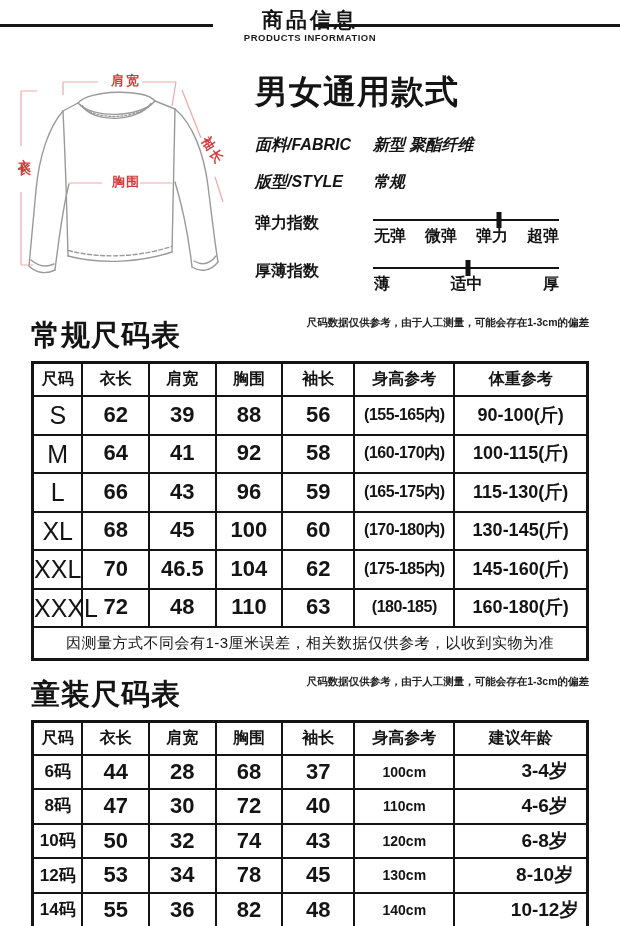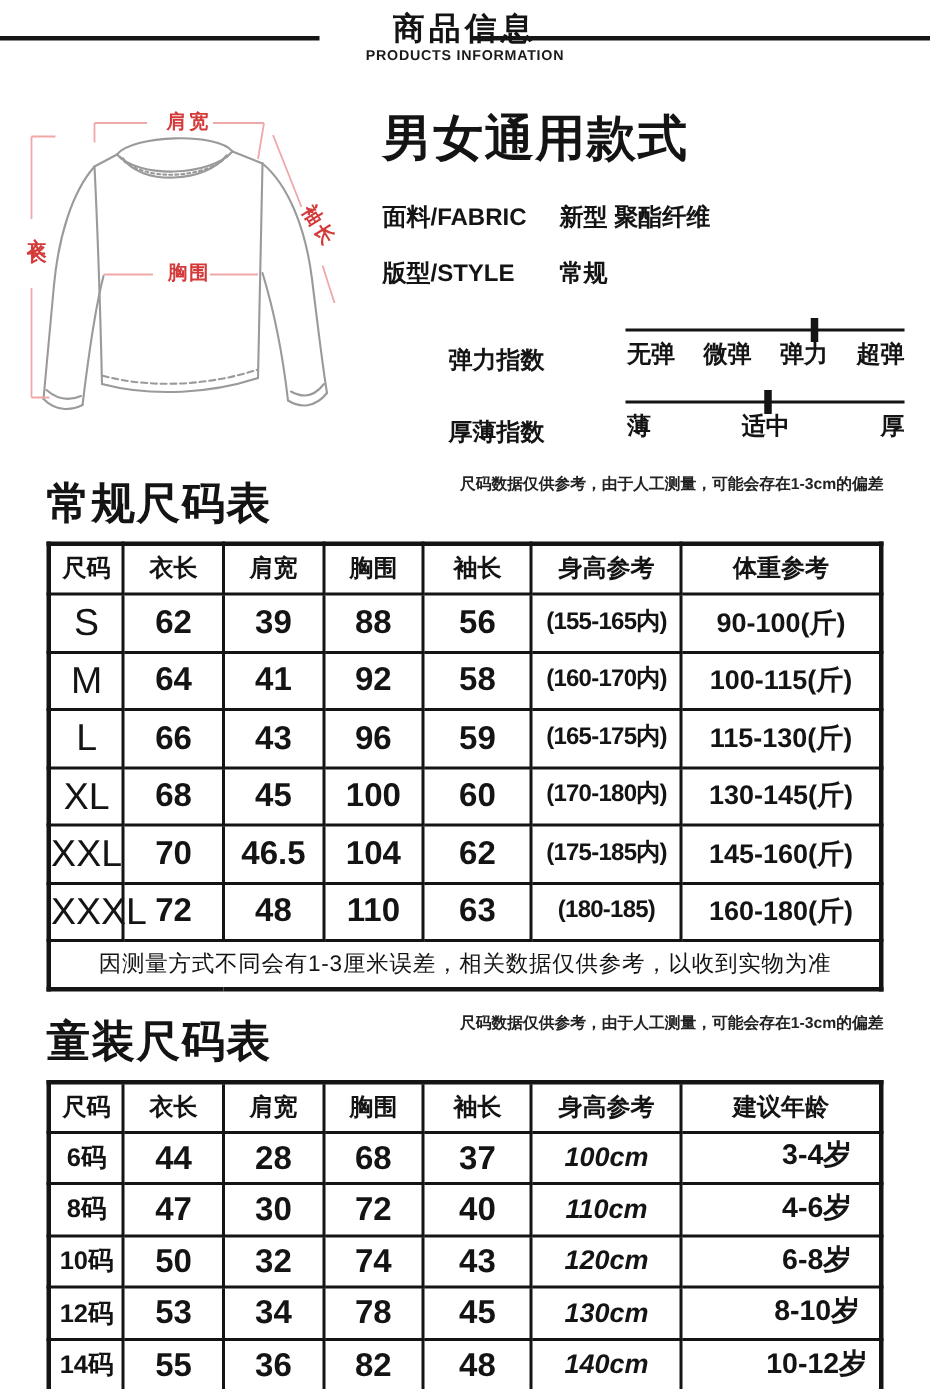--- a/index.html
+++ b/index.html
@@ -24,24 +24,24 @@
   .diagram { position: relative; width: 228px; height: 238px; flex: none; }
   .diagram svg { position: absolute; left: 0; top: 0; }
   .dlabel { position: absolute; color: #d43a3a; font-size: 13px; font-weight: bold; line-height: 1; }
   .lbl-shoulder { left: 0; width: 100%; top: 12px; text-align: center; letter-spacing: 2px; }
   .lbl-length   { left: 6px; top: 86px; writing-mode: vertical-rl; letter-spacing: 4px; }
   .lbl-chest    { left: 0; width: 100%; top: 113px; text-align: center; letter-spacing: 1px; }
   .lbl-sleeve   { right: 12px; top: 82px; transform: rotate(58deg); letter-spacing: 2px; }
 
   .info { flex: 1; padding-left: 15px; padding-top: 8px; }
   .info-title { font-size: 33px; font-weight: bold; letter-spacing: 1px; margin-bottom: 20px; }
-  .spec-row { display: flex; align-items: flex-start; margin-bottom: 16px; }
+  .spec-row { display: flex; align-items: flex-start; margin-bottom: 16px; font-style: italic; }
   .spec-label { width: 118px; flex: none; font-size: 16px; font-weight: bold; }
   .spec-value { font-size: 16px; font-weight: bold; }
-  .slider-row { display: flex; align-items: flex-end; margin-bottom: 6px; margin-left: 44px; }
+  .slider-row { display: flex; align-items: flex-start; margin-bottom: 6px; }
   .slider-row .spec-label { padding-top: 4px; }
   .slider { position: relative; width: 186px; height: 42px; margin-top: 0; }
   .slider .track  { position: absolute; left: 0; right: 0; top: 10px; height: 2px; background: #141414; }
   .slider .marker { position: absolute; top: 3px; width: 5px; height: 16px; background: #141414; transform: translateX(-50%); }
   .slider .opts   { position: absolute; left: 1px; right: 0; top: 17px; display: flex; justify-content: space-between; font-size: 16px; font-weight: bold; }
 
   
   .size-section { margin: 14px 31px 0; }
   .section-head { display: flex; justify-content: space-between; align-items: flex-start; margin-bottom: 5px; }
   .section-title { font-size: 29px; font-weight: bold; letter-spacing: 1px; }
@@ -50,21 +50,21 @@
   table.size-table { width: 100%; border-collapse: collapse; border: 3px solid #141414; table-layout: fixed; }
   .size-table th, .size-table td { border: 2px solid #141414; text-align: center; vertical-align: middle; }
   .size-table th { font-size: 16px; padding: 5px 0; }
   .size-table td { font-size: 22px; font-weight: bold; padding: 2px 0; line-height: 1.3; }
   .size-table tfoot td { font-size: 15px; font-weight: normal; padding: 5px 0; letter-spacing: 0.5px; }
 
   .adult tbody td:first-child   { font-weight: 400; font-size: 25px; }
   .adult tbody td:nth-child(6)  { font-size: 16px; letter-spacing: -0.5px; }
   .adult tbody td:nth-child(7)  { font-size: 18px; }
   .kids  tbody td:first-child   { font-size: 17px; }
-  .kids  tbody td:nth-child(6)  { font-size: 18px; font-style: italic; }
+  .kids  tbody td:nth-child(6)  { font-size: 14px; }
   .kids  tbody td:nth-child(7)  { font-size: 19px; padding-left: 48px; }
 
   col.c1 { width: 9%; }  col.c2 { width: 12%; } col.c3 { width: 12%; }
   col.c4 { width: 12%; } col.c5 { width: 13%; } col.c6 { width: 18%; }
   col.c7 { width: 24%; }
 </style>
 </head>
 <body>
 
 <div class="header">

